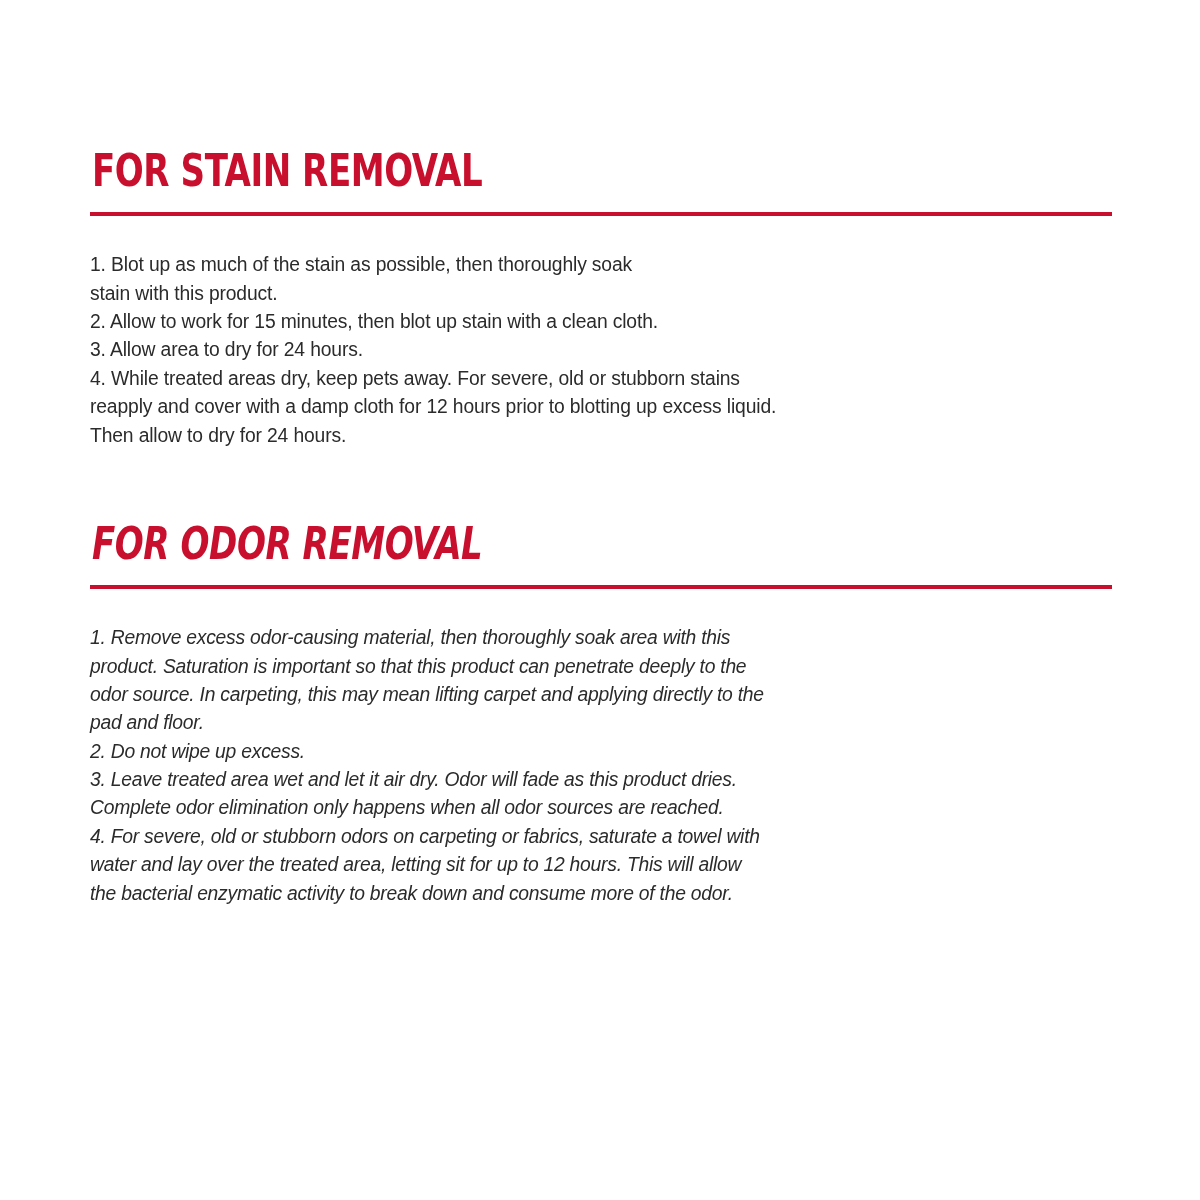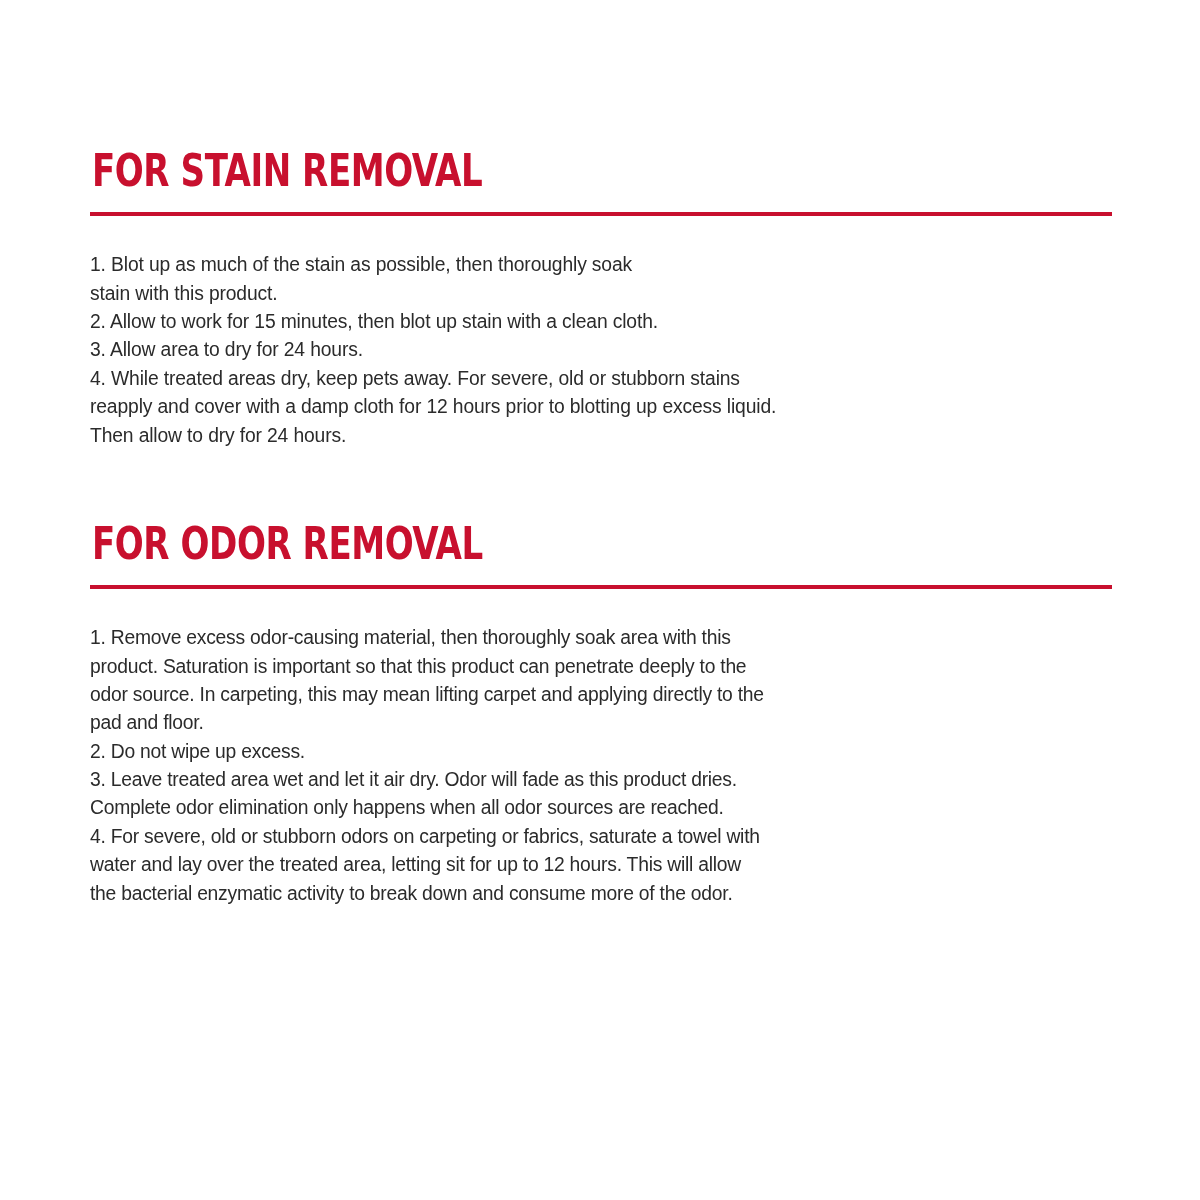--- a/index.html
+++ b/index.html
@@ -19,20 +19,21 @@
     height: 1200px;
     box-sizing: border-box;
     padding: 105px 88px 0 90px;
     margin-top: 43px;
   }
   .section {
     margin: 0;
   }
   .section + .section {
     margin-top: 72px;
+    font-style: italic;
   }
   .section-heading {
     font-family: "DejaVu Sans", sans-serif;
     font-weight: 700;
     font-stretch: condensed;
     font-size: 44px;
     line-height: 1.05;
     letter-spacing: -0.5px;
     color: #C8102E;
     margin: 0 0 18px 2px;

